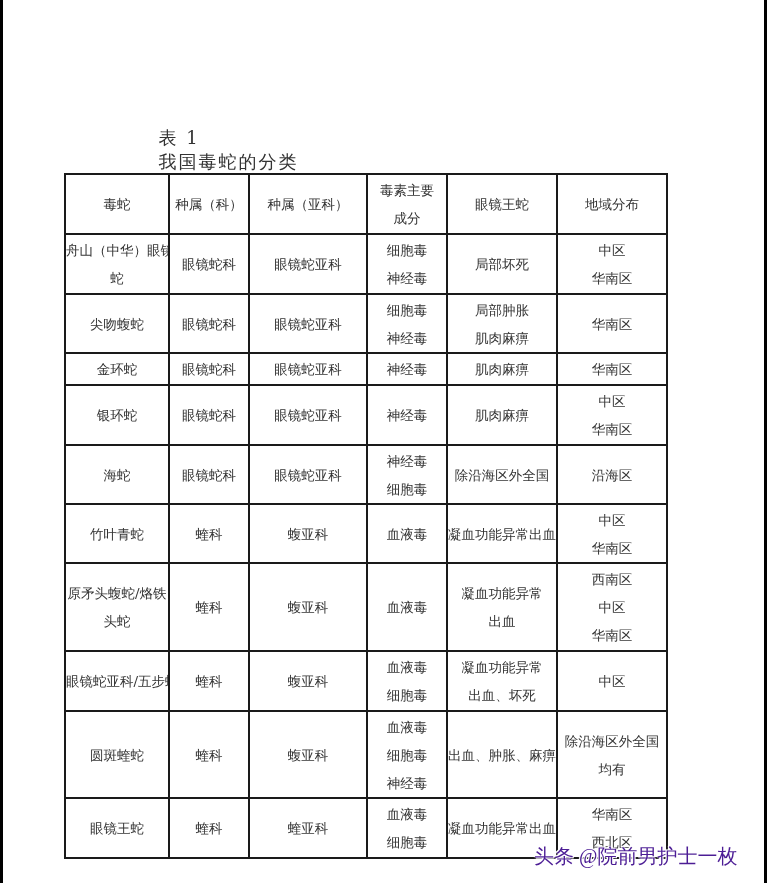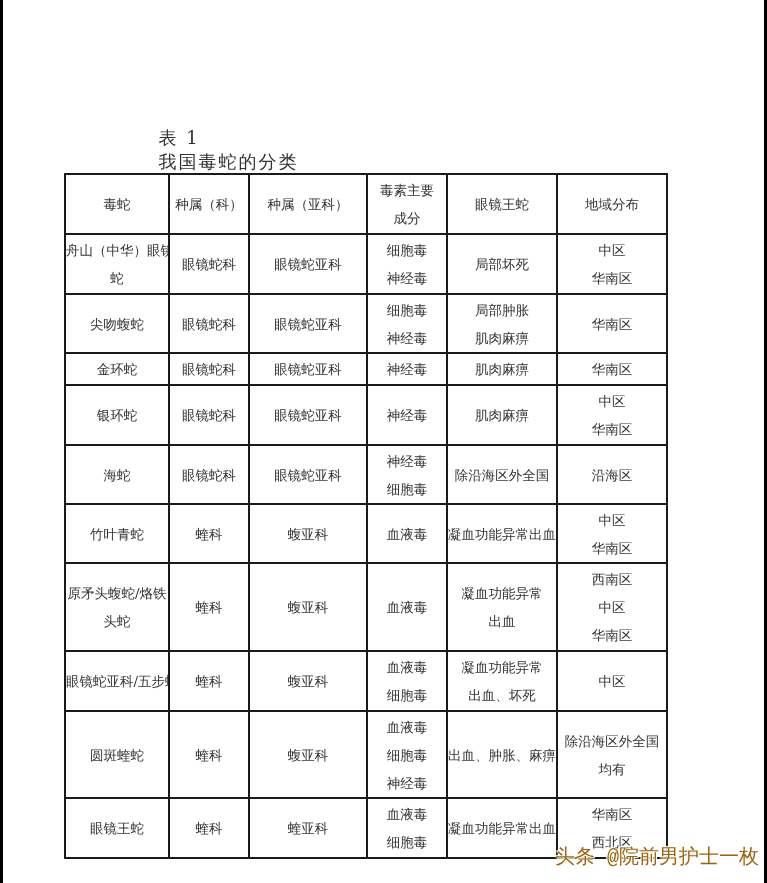--- a/index.html
+++ b/index.html
@@ -27,23 +27,23 @@
     border:2px solid #1a1a1a;
     text-align:center; vertical-align:middle;
     font-size:13.5px; font-weight:normal;
     line-height:28px;
     padding:0;
     color:#333;
     overflow:hidden;
   }
   .cell-line { display:block; white-space:nowrap; }
   .watermark {
-    position:absolute; left:555px; top:843px;
-    font-family:Liberation Mono, monospace;
-    font-size:20px; color:#a16207;
+    position:absolute; left:534px; top:843px;
+    font-family:Liberation Serif, serif;
+    font-size:20px; color:#4c1d95;
     text-shadow: 0 0 2px #fff, 0 0 2px #fff, 1px 1px 0 #fff, -1px -1px 0 #fff;
     white-space:nowrap;
   }
 </style>
 </head>
 <body>
 
 <div class="edge-left"></div>
 <div class="edge-right"></div>
 

